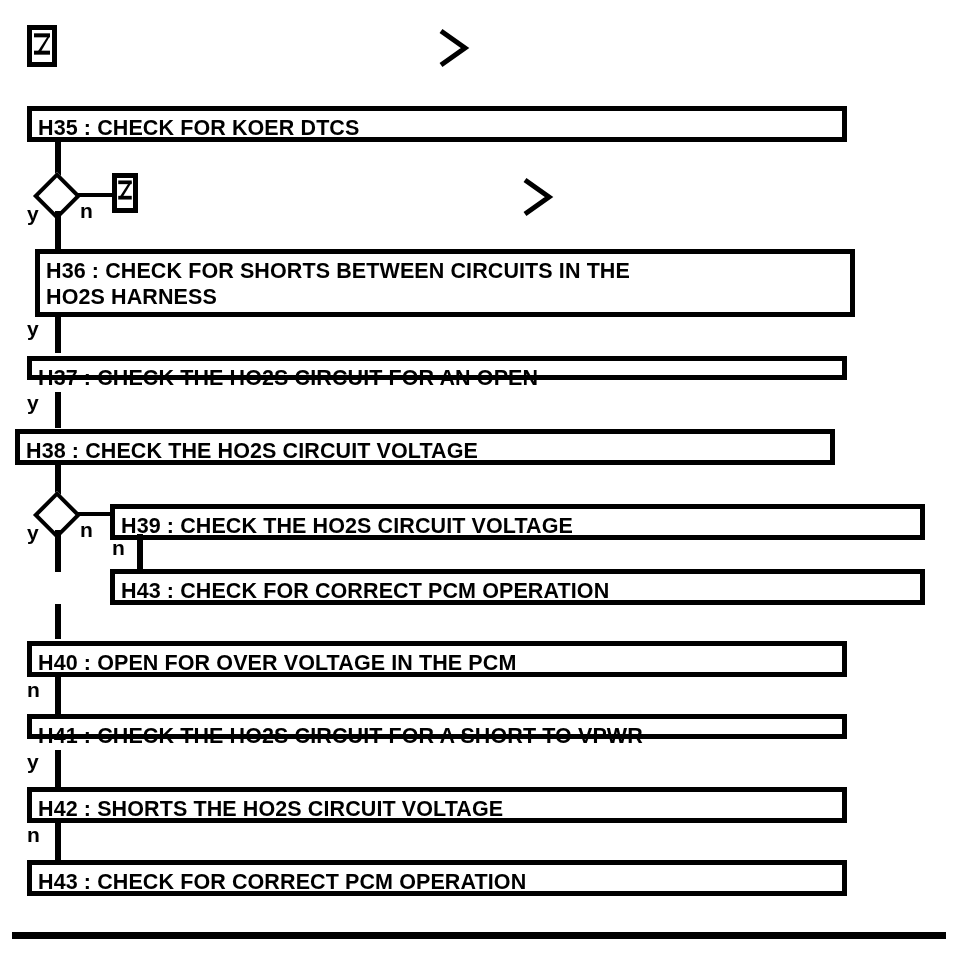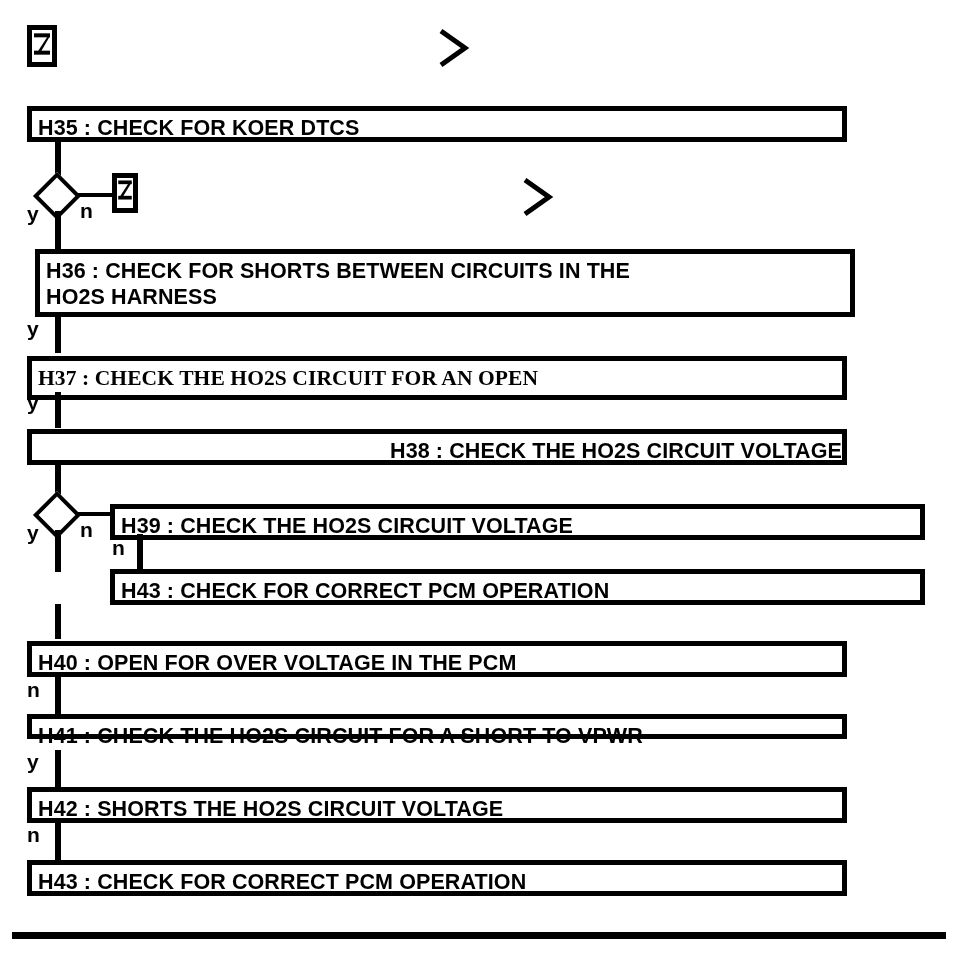--- a/index.html
+++ b/index.html
@@ -135,26 +135,26 @@
 
   <div class="vline" style="left:55px; top:211px; width:6px; height:38px;"></div>
   <div class="blabel" style="left:27px; top:203px;">y</div>
 
   <div class="pbox" style="left:27px; top:249px; width:820px; height:68px;margin-left:8px;">H36 : CHECK FOR SHORTS BETWEEN CIRCUITS IN THE
 HO2S HARNESS</div>
 
   <div class="vline" style="left:55px; top:317px; width:6px; height:36px;"></div>
   <div class="blabel" style="left:27px; top:318px;">y</div>
 
-  <div class="pbox" style="left:27px; top:356px; width:820px; height:44px;font-family:Liberation Serif, serif;">H37 : CHECK THE HO2S CIRCUIT FOR AN OPEN</div>
+  <div class="pbox" style="left:27px; top:356px; width:820px; height:24px;">H37 : CHECK THE HO2S CIRCUIT FOR AN OPEN</div>
 
   <div class="vline" style="left:55px; top:392px; width:6px; height:36px;"></div>
   <div class="blabel" style="left:27px; top:392px;">y</div>
 
-  <div class="pbox" style="left:27px; top:429px; width:820px; height:36px;text-align:right;">H38 : CHECK THE HO2S CIRCUIT VOLTAGE</div>
+  <div class="pbox" style="left:15px; top:429px; width:820px; height:36px;">H38 : CHECK THE HO2S CIRCUIT VOLTAGE</div>
 
   <div class="vline" style="left:55px; top:465px; width:6px; height:35px;"></div>
 
   <div class="diamond" style="left:40px; top:498px;"></div>
 
   <div class="hline" style="left:76px; top:512px; width:36px; height:4px;"></div>
   <div class="blabel" style="left:80px; top:519px;">n</div>
 
   <div class="vline" style="left:55px; top:530px; width:6px; height:42px;"></div>
   <div class="blabel" style="left:27px; top:522px;">y</div>

